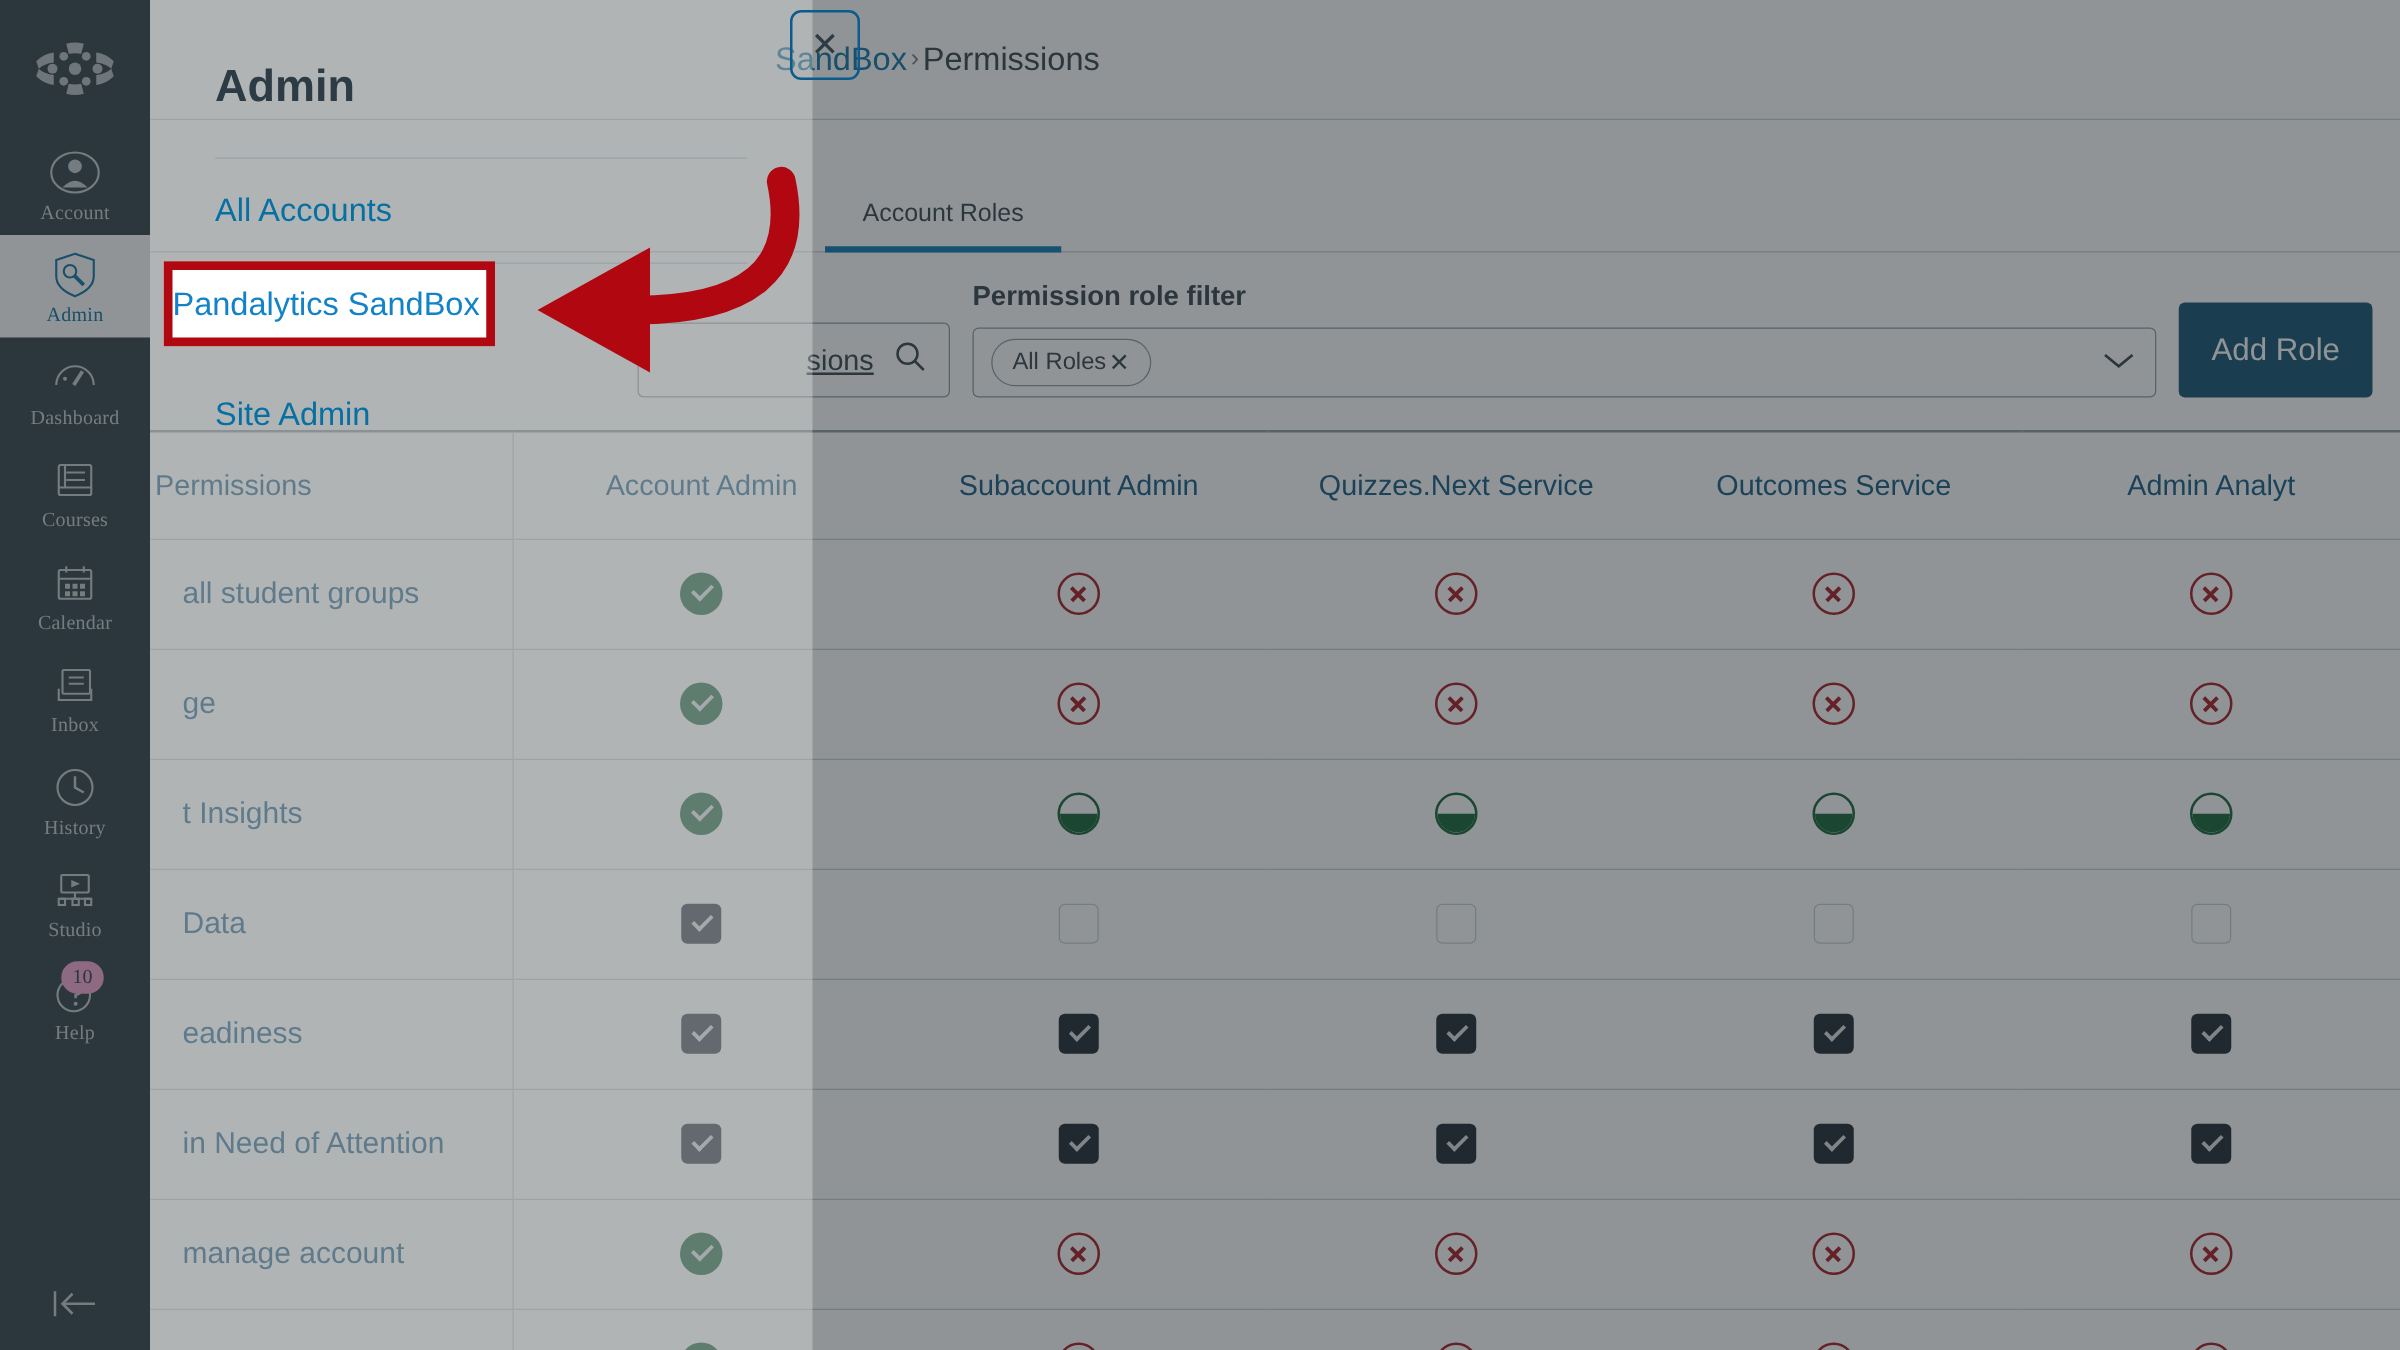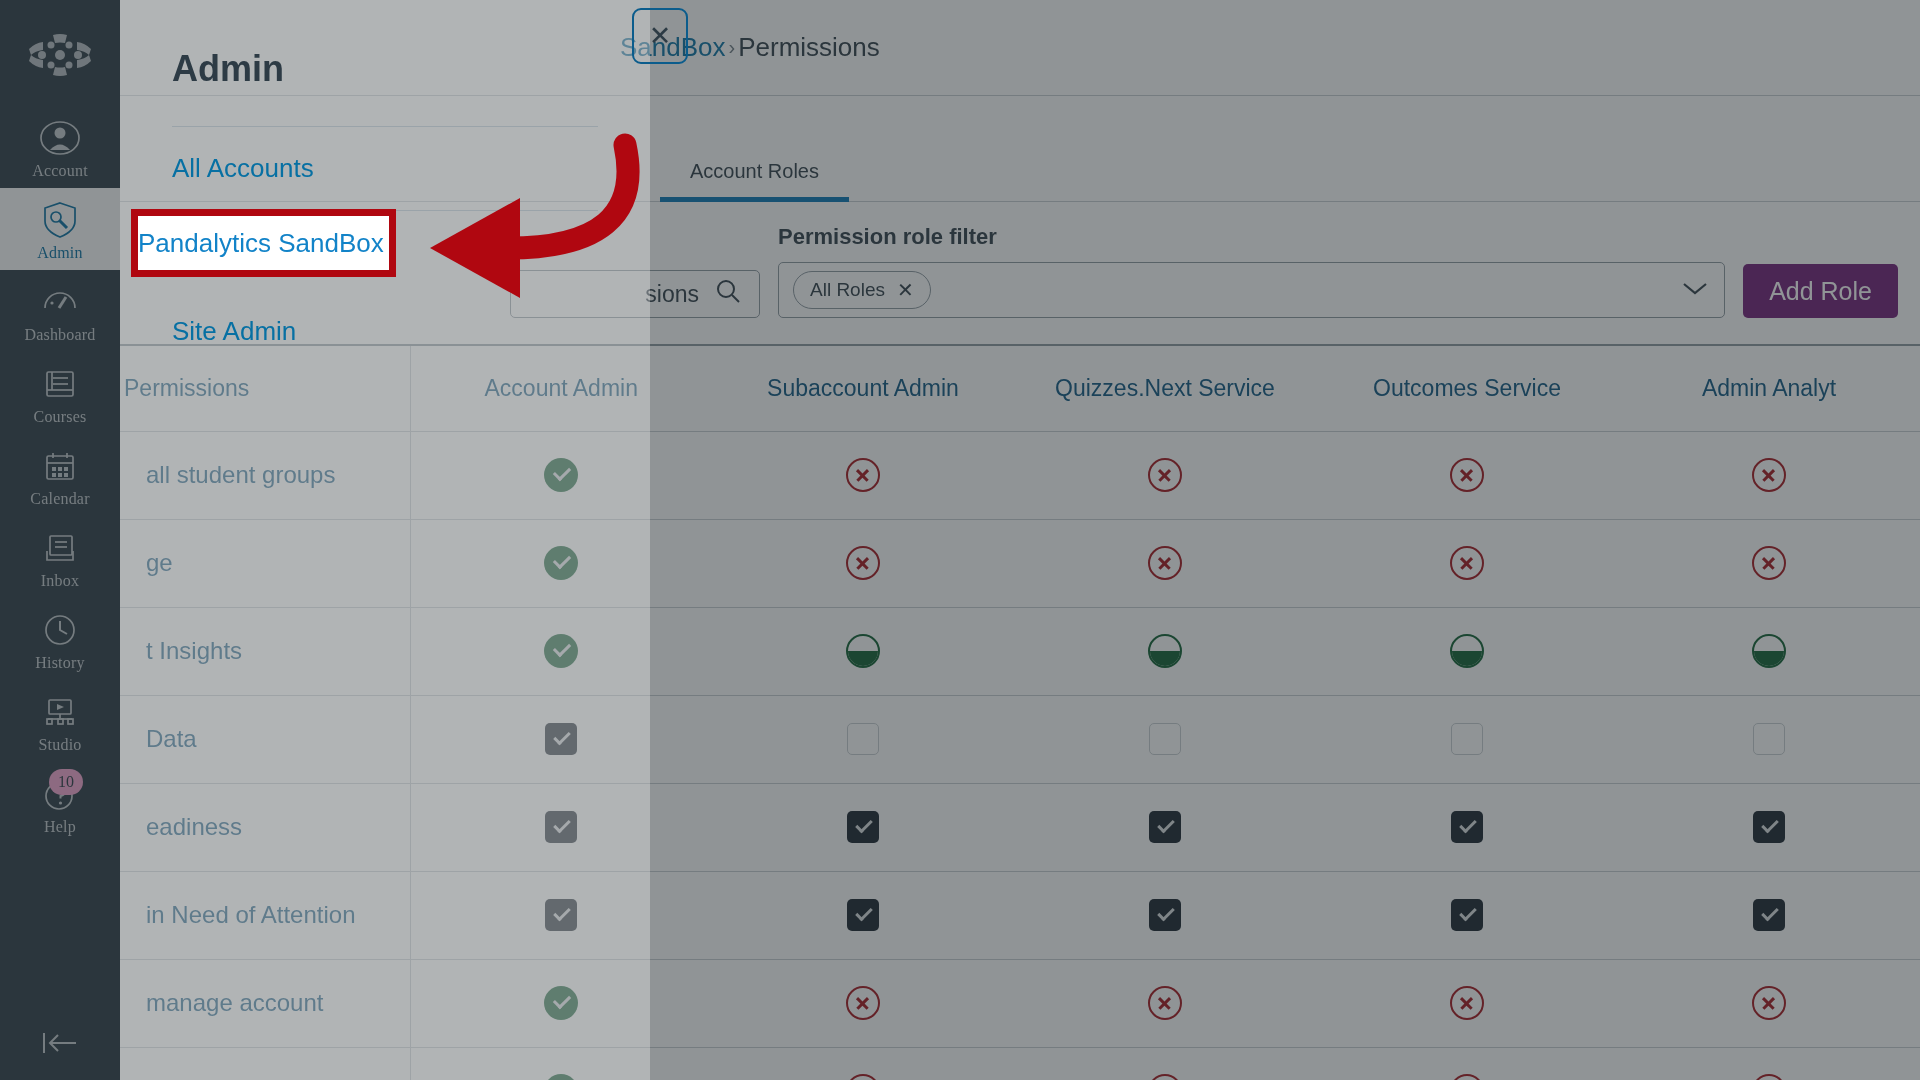--- a/index.html
+++ b/index.html
@@ -67,41 +67,41 @@
   }
   .tabs-rule {
     border-bottom:1px solid #C7CDD1; margin-top:-1px;
   }
 
   .filterbar {
     display:flex; align-items:flex-end; gap:18px;
     padding:22px 22px 0 390px;
   }
   .f-search {
-    width:250px; height:48px; border:1px solid #8B969E; border-radius:5px;
+    width:250px; height:60px; border:1px solid #8B969E; border-radius:5px;
     display:flex; align-items:center; justify-content:flex-end;
     padding:0 18px; gap:16px; background:#fff;
-    font-size:23px; color:#2D3B45; overflow:hidden;
+    font-size:23px; color:#2D3B45; overflow:hidden;text-decoration:underline;
   }
   .f-role { flex:1; }
   .f-role-label { font-size:22px; font-weight:bold; color:#2D3B45; margin-bottom:12px; }
   .f-role-box {
     height:56px; border:1px solid #8B969E; border-radius:5px; background:#fff;
     display:flex; align-items:center; padding:0 14px; gap:10px;
   }
   .pill {
     border:1px solid #8B969E; border-radius:28px; height:38px;
-    display:inline-flex; align-items:center; gap:12px;
+    display:inline-flex; align-items:center; gap:2px;
     padding:0 16px; font-size:19px; color:#2D3B45; background:#fff; cursor:pointer;
   }
   .pill .x { font-size:20px; }
   .f-chev { margin-left:auto; }
   .btn-add {
-    height:54px; padding:0 26px; border:none; border-radius:5px;
-    background:#701a75; color:#fff; font-size:25px; cursor:pointer;
+    height:76px; padding:0 26px; border:none; border-radius:5px;
+    background:#0c4a6e; color:#fff; font-size:25px; cursor:pointer;
     font-family:"Liberation Sans", sans-serif;
   }
 
   
   .ptable { margin-top:26px; width:100%; border-collapse:collapse; table-layout:fixed; }
   .ptable th, .ptable td { border-bottom:1px solid #C7CDD1; }
   .ptable thead th {
     border-top:2px solid #8B969E;
     height:86px; vertical-align:middle; padding:6px 4px;
     font-size:23px; font-weight:normal; color:#0b5480;

